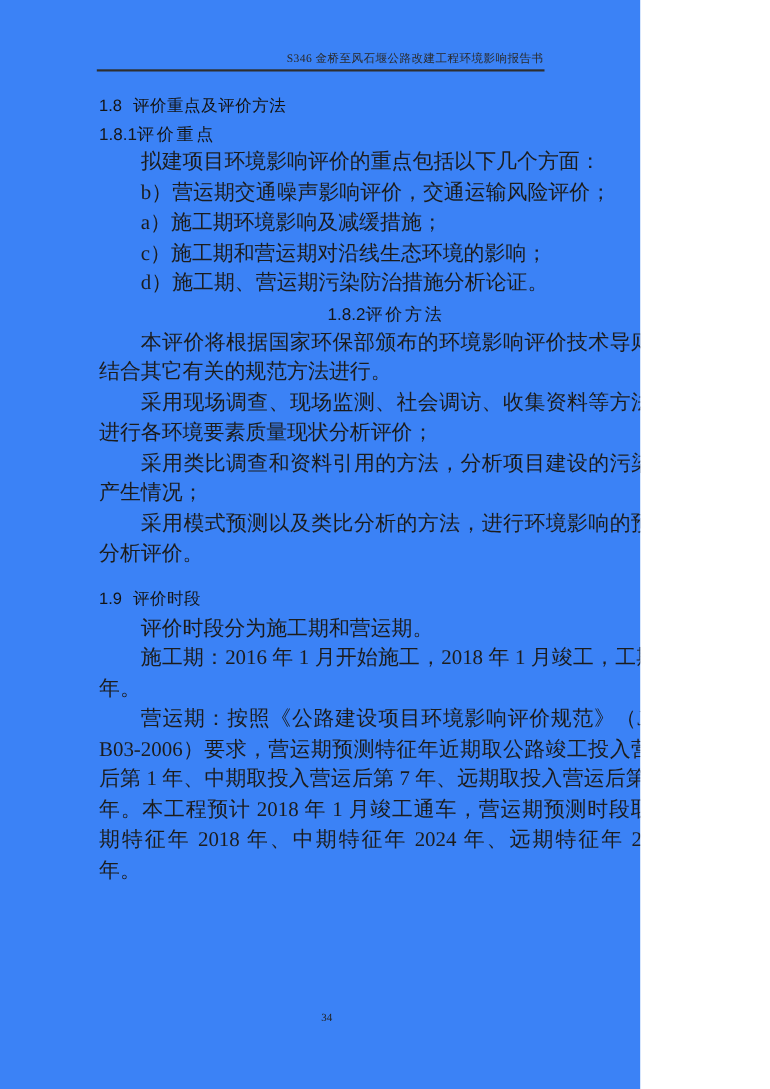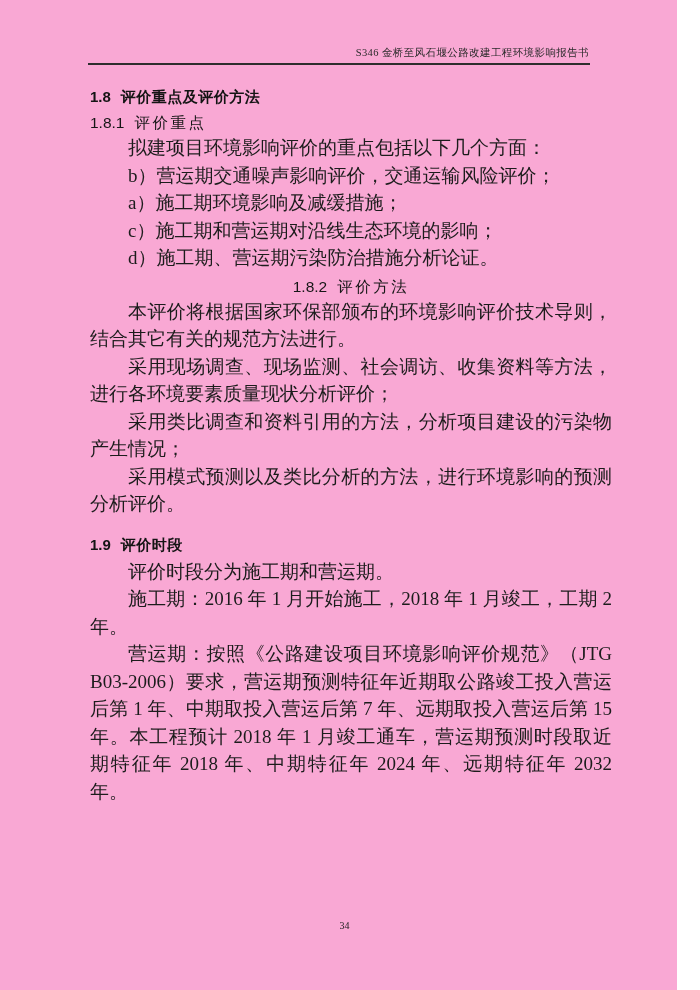--- a/index.html
+++ b/index.html
@@ -1,22 +1,22 @@
 <!DOCTYPE html>
 <html><head>
 <meta charset="utf-8">
 <style>
   html, body { margin: 0; padding: 0; }
   body { background: #ffffff; }
 
   .page {
     position: relative;
-    width: 677px;
+    width: 582px;
     height: 990px;
-    background: #f9a8d4;
+    background: #3b82f6;
     font-family: "Liberation Serif", "DejaVu Serif", serif;
     color: #1c1c1c;
     overflow: hidden;
   }
 
   .running-header {
     position: absolute;
     top: 46px;
     left: 88px;
     right: 88px;
@@ -38,39 +38,39 @@
 
   .content {
     position: absolute;
     top: 88px;
     left: 90px;
     width: 522px;
   }
 
   .sec-h1 {
     font-family: "Liberation Sans", "DejaVu Sans", sans-serif;
-    font-weight: bold;
+    font-weight: normal;
     font-size: 15px;
     line-height: 18px;
     margin: 0 0 8px 0;
     color: #141414;
   }
   .sec-h1 .sec-num { margin-right: 10px; }
   .sec-h1 .sec-title { letter-spacing: 0.5px; }
   .sec-h1--spaced { margin-top: 18px; margin-bottom: 4px; }
 
   .sec-h2 {
     font-family: "Liberation Sans", "DejaVu Sans", sans-serif;
     font-weight: normal;
     font-size: 15.5px;
     line-height: 18px;
     margin: 0 0 2px 0;
     color: #161616;
   }
-  .sec-h2 .sec-num { margin-right: 10px; }
+  .sec-h2 .sec-num { margin-right: 0; }
   .sec-h2 .sec-title { letter-spacing: 2.5px; }
   .sec-h2--spaced { margin-top: 6px; text-align: center; }
 
   .body-para {
     margin: 0;
     font-size: 19px;
     line-height: 27.5px;
     text-align: justify;
     text-indent: 2em;
     color: #1c1c1c;

